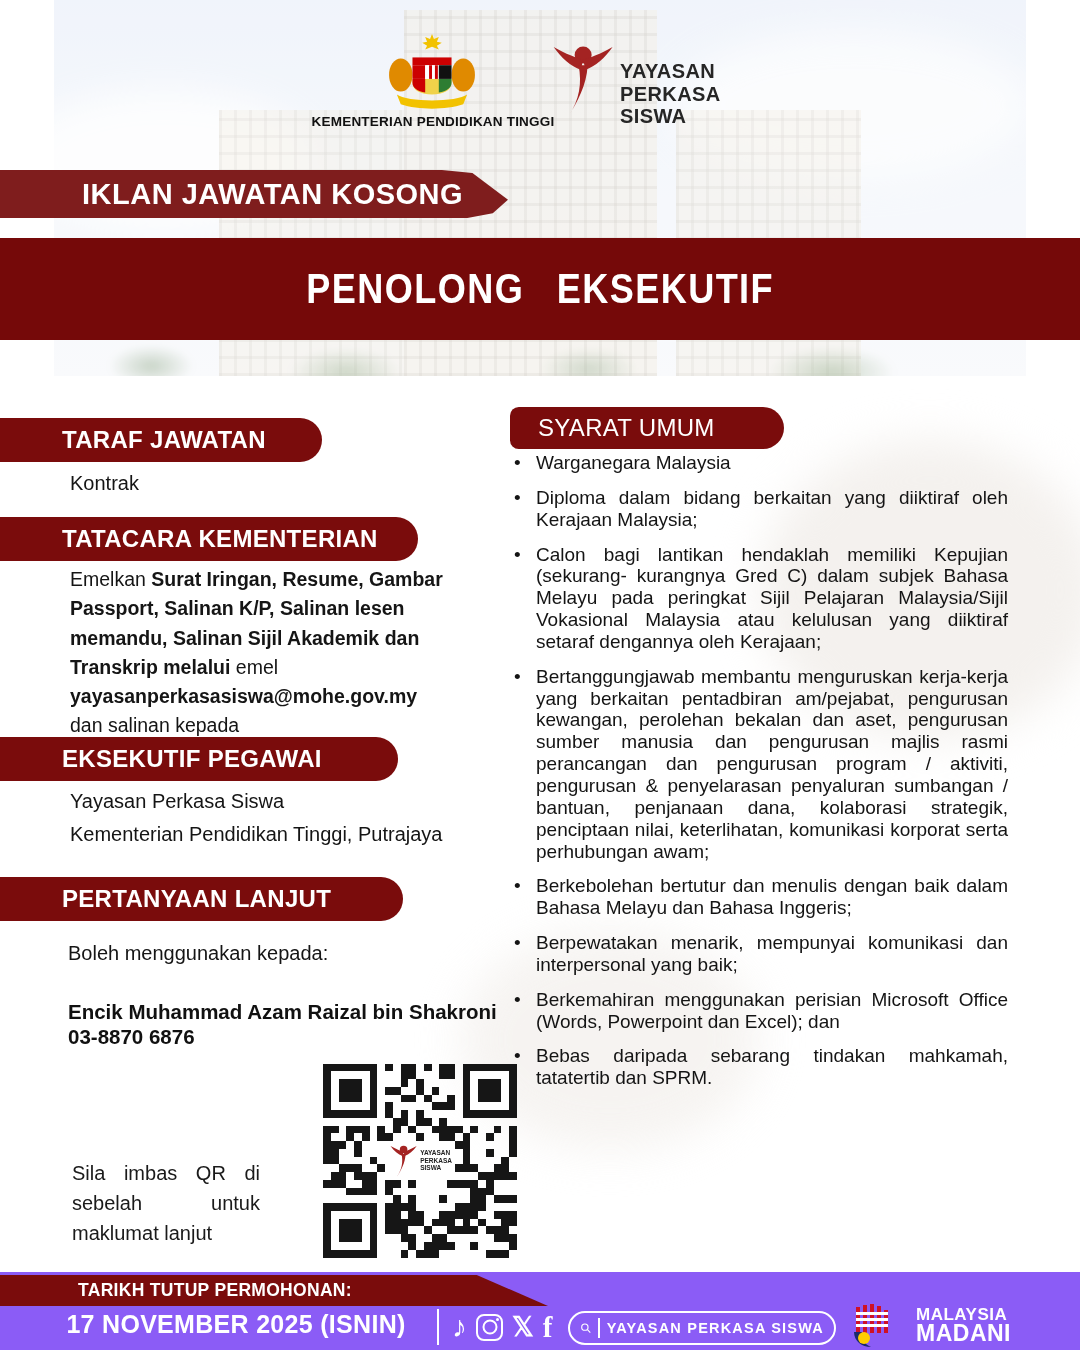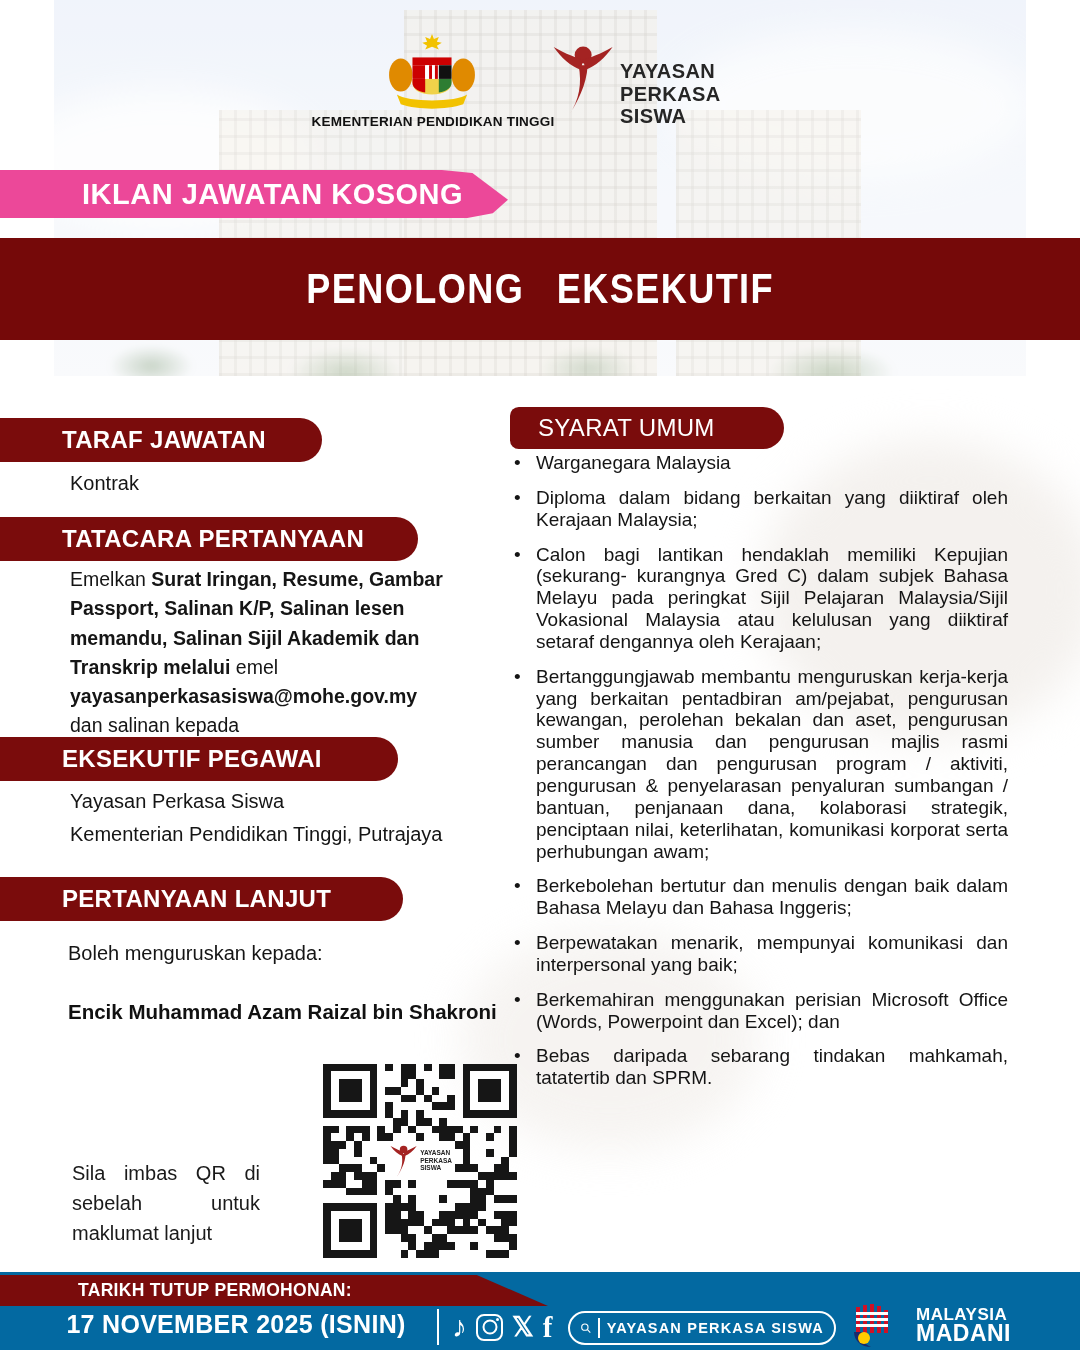--- a/index.html
+++ b/index.html
@@ -35,21 +35,21 @@
 
   
   .arms { position:absolute; left:383px; top:34px; width:98px; height:82px; }
   .ministry { position:absolute; left:293px; top:114px; width:280px; text-align:center;
     font-size:13.5px; font-weight:700; color:#111; letter-spacing:.2px; }
   .yps-logo { position:absolute; left:548px; top:44px; width:68px; height:74px; }
   .yps-name { position:absolute; left:620px; top:60px; font-size:20px; font-weight:800;
     line-height:1.13; color:#262626; letter-spacing:.4px; }
 
   
-  .iklan { position:absolute; left:0; top:170px; width:508px; height:48px; background:#ec4899;
+  .iklan { position:absolute; left:0; top:170px; width:508px; height:48px; background:#7f1d1d;
     clip-path:polygon(0 0,87% 0,93% 6%,100% 62%,97% 90%,92% 100%,0 100%);
     color:#fff; font-size:29px; font-weight:700; letter-spacing:.5px;
     line-height:48px; padding-left:82px; }
   .position-band { position:absolute; left:0; top:238px; width:1080px; height:102px;
     background:#750909; display:flex; align-items:center; justify-content:center; }
   .position-band span { color:#fff; font-size:38px; font-weight:700; letter-spacing:1.5px;
     word-spacing:22px; transform:scale(.95,1.1); }
 
   
   .pill { position:absolute; left:0; height:44px; background:#7a0c0c;
@@ -75,21 +75,21 @@
   .qr-wrap { position:absolute; left:323px; top:1062px; width:194px; height:197px; }
   .qr-wrap svg { width:100%; height:100%; }
   .qr-center { position:absolute; left:50%; top:50%; transform:translate(-50%,-50%);
     width:64px; height:34px; background:#fff; display:flex; align-items:center; gap:2px;
     justify-content:center; }
   .qr-center .mini-text { font-size:6.5px; font-weight:700; color:#222; line-height:1.15; }
   .qr-caption { position:absolute; left:72px; top:1158px; width:188px;
     font-size:20px; line-height:1.5; color:#1a1a1a; text-align:justify; }
 
   
-  .footer { position:absolute; left:0; top:1272px; width:1080px; height:78px; background:#0369a1; }
+  .footer { position:absolute; left:0; top:1272px; width:1080px; height:78px; background:#8b5cf6; }
   .tarikh-strip { position:absolute; left:0; top:3px; width:548px; height:31px; background:#7a0c0c;
     clip-path:polygon(0 0,87% 0,100% 100%,0 100%); }
   .tarikh-strip span { display:block; padding-left:78px; line-height:31px; color:#fff;
     font-size:17.5px; font-weight:700; letter-spacing:.3px; }
   .close-date { position:absolute; left:40px; top:38px; width:392px; text-align:center;
     color:#fff; font-size:25px; font-weight:700; letter-spacing:.3px; }
   .f-divider { position:absolute; left:437px; top:37px; width:2px; height:36px; background:#fff; }
   .socials { position:absolute; left:452px; top:36px; display:flex; align-items:center; gap:9px; height:38px; }
   .icon-note { color:#fff; font-size:30px; font-weight:700; line-height:38px; }
   .icon-ig { width:27px; height:27px; border:2.5px solid #fff; border-radius:8px; position:relative; }
@@ -157,31 +157,32 @@
   </div>
 
   <div class="iklan">IKLAN JAWATAN KOSONG</div>
   <div class="position-band">
     <span>PENOLONG EKSEKUTIF</span>
   </div>
 
   <div class="pill" style="top:418px; width:322px;">TARAF JAWATAN</div>
   <div class="body-text" style="left:70px; top:472px;">Kontrak</div>
 
-  <div class="pill" style="top:517px; width:418px;">TATACARA PERTANYAAN</div>
+  <div class="pill" style="top:517px; width:418px;">TATACARA KEMENTERIAN</div>
   <div class="body-text rich" style="left:70px; top:565px; width:384px;"><span>Emelkan </span><span class="b">Surat Iringan, Resume, Gambar Passport, Salinan K/P, Salinan lesen memandu, Salinan Sijil Akademik dan Transkrip melalui</span><span> emel </span><span class="b">yayasanperkasasiswa@mohe.gov.my</span><span> dan salinan kepada </span><span class="b">spk_yps@mohe.gov.my</span></div>
 
   <div class="pill" style="top:737px; width:398px;">EKSEKUTIF PEGAWAI</div>
   <div class="body-text" style="left:70px; top:790px;">Yayasan Perkasa Siswa</div>
   <div class="body-text" style="left:70px; top:823px;">Kementerian Pendidikan Tinggi, Putrajaya</div>
 
   <div class="pill" style="top:877px; width:403px;">PERTANYAAN LANJUT</div>
-  <div class="body-text" style="left:68px; top:942px;">Boleh menguruskan kepada:</div>
+  <div class="body-text" style="left:68px; top:942px;">Boleh menggunakan kepada:</div>
   <div class="body-text contact" style="left:68px; top:1000px; width:440px;">
     <div>Encik Muhammad Azam Raizal bin Shakroni</div>
+    <div>03-8870 6876</div>
   </div>
 
   <div class="qr-wrap">
     <svg id="qr-svg" viewBox="0 0 25 25" shape-rendering="crispEdges">
         <rect x="8" y="0" width="1" height="1" fill="#161616"></rect>
         <rect x="10" y="0" width="1" height="1" fill="#161616"></rect>
         <rect x="11" y="0" width="1" height="1" fill="#161616"></rect>
         <rect x="13" y="0" width="1" height="1" fill="#161616"></rect>
         <rect x="15" y="0" width="1" height="1" fill="#161616"></rect>
         <rect x="16" y="0" width="1" height="1" fill="#161616"></rect>

